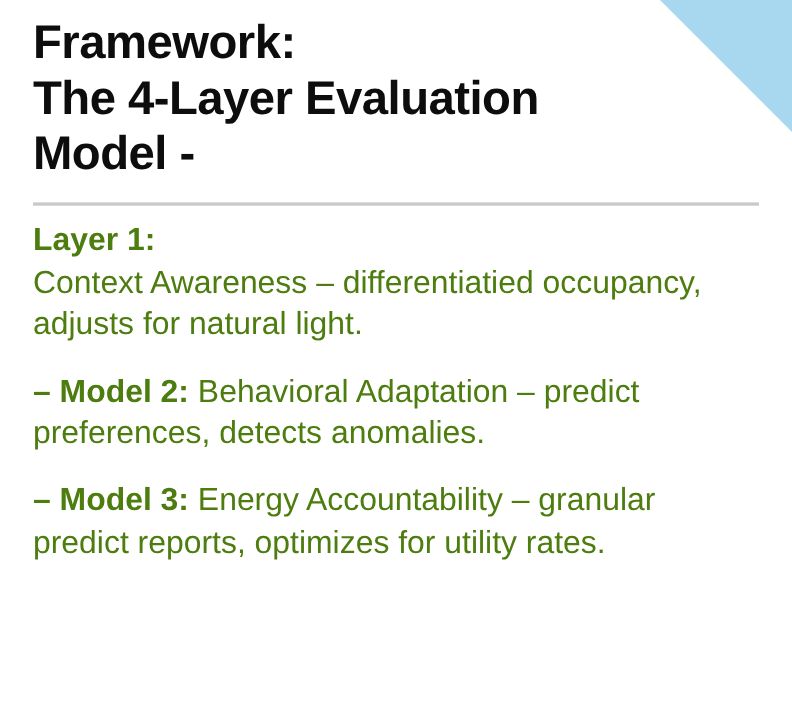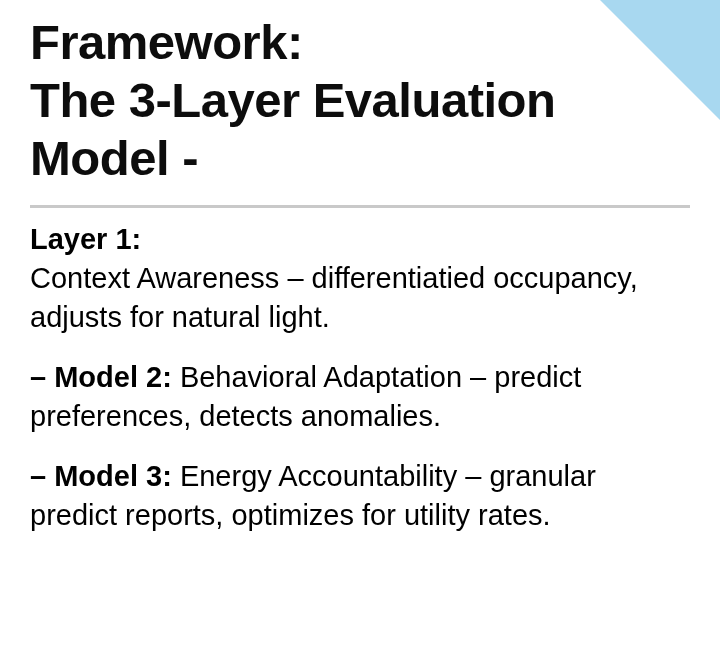--- a/index.html
+++ b/index.html
@@ -24,21 +24,21 @@
     border-top: 120px solid #a8d8f0;
     border-left: 120px solid transparent;
   }
   .page {
     position: relative;
     padding: 8px 28px 0 30px;
     box-sizing: border-box;
     z-index: 2;
   }
   .title {
-    font-size: 49px;
+    font-size: 43px;
     font-weight: bold;
     line-height: 1.18;
     letter-spacing: -0.5px;
     margin: 0;
     padding-top: 6px;
     color: #0d0d0d;
     max-width: 600px;
   }
   .title-line {
     display: block;
@@ -46,21 +46,21 @@
   }
   .divider {
     height: 3px;
     background: #c9c9c9;
     margin: 18px 0 12px 0;
     width: 660px;
   }
   .layer-block {
     font-size: 29px;
     line-height: 1.33;
-    color: #000000;
+    color: #4d7c0f;
     margin: 0 0 22px 0;
     max-width: 655px;
   }
   .layer-block:last-child {
     margin-bottom: 0;
   }
   .layer-label {
     font-weight: bold;
   }
   .layer-first .layer-label {
@@ -73,21 +73,21 @@
 </style>
 </head>
 <body>
 
 <div class="corner-accent"></div>
 
 <div class="page">
 
   <h1 class="title">
     <span class="title-line">Framework:</span>
-    <span class="title-line">The 3-Layer Evaluation</span>
+    <span class="title-line">The 4-Layer Evaluation</span>
     <span class="title-line">Model -</span>
   </h1>
 
   <div class="divider"></div>
 
   <p class="layer-block layer-first">
     <span class="layer-label">Layer 1:</span><span class="layer-text">Context Awareness – differentiatied occupancy, adjusts for natural light.</span>
   </p>
 
   <p class="layer-block">

